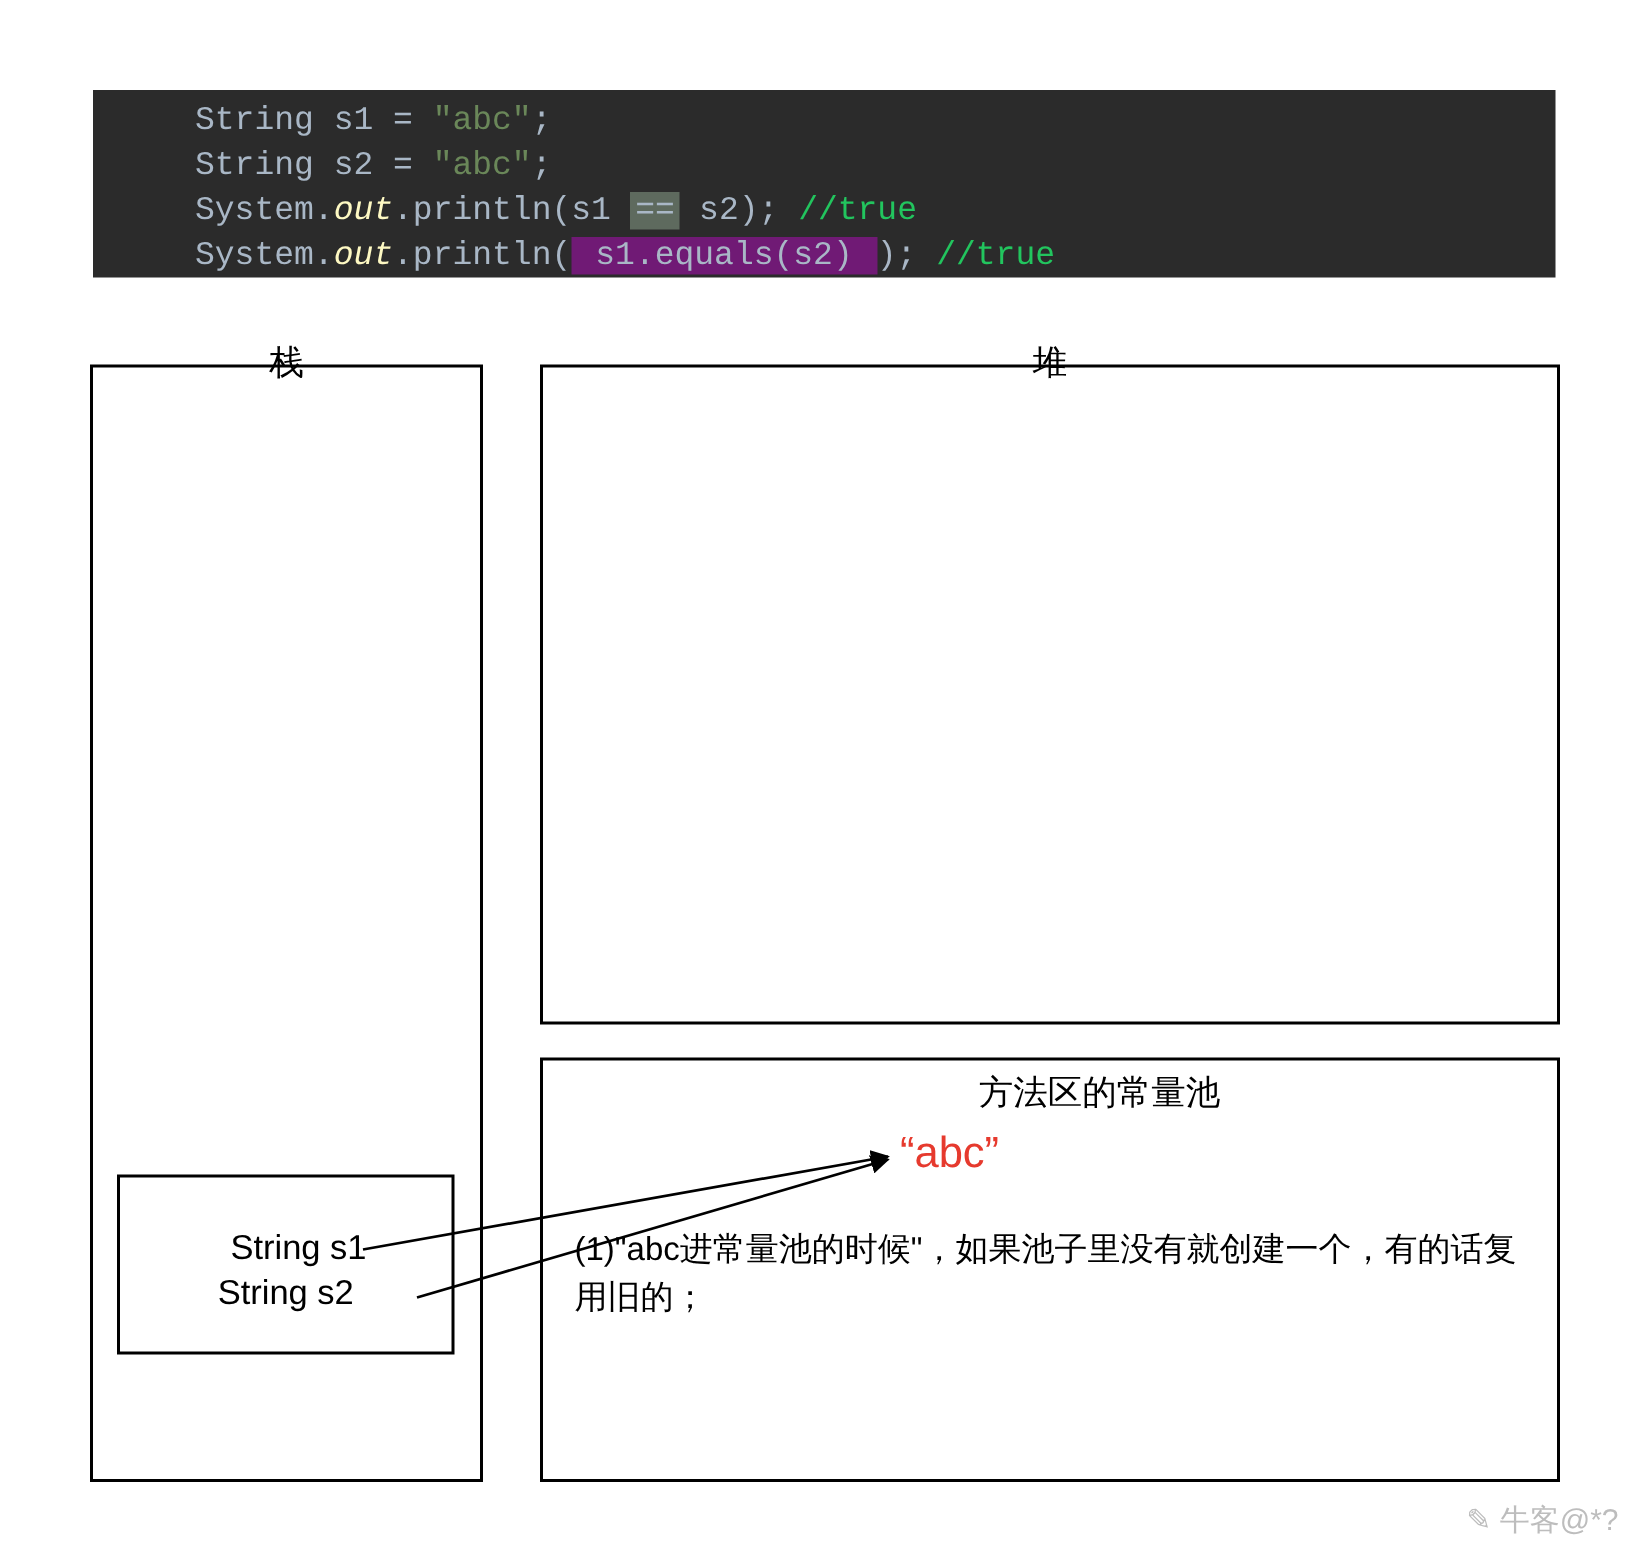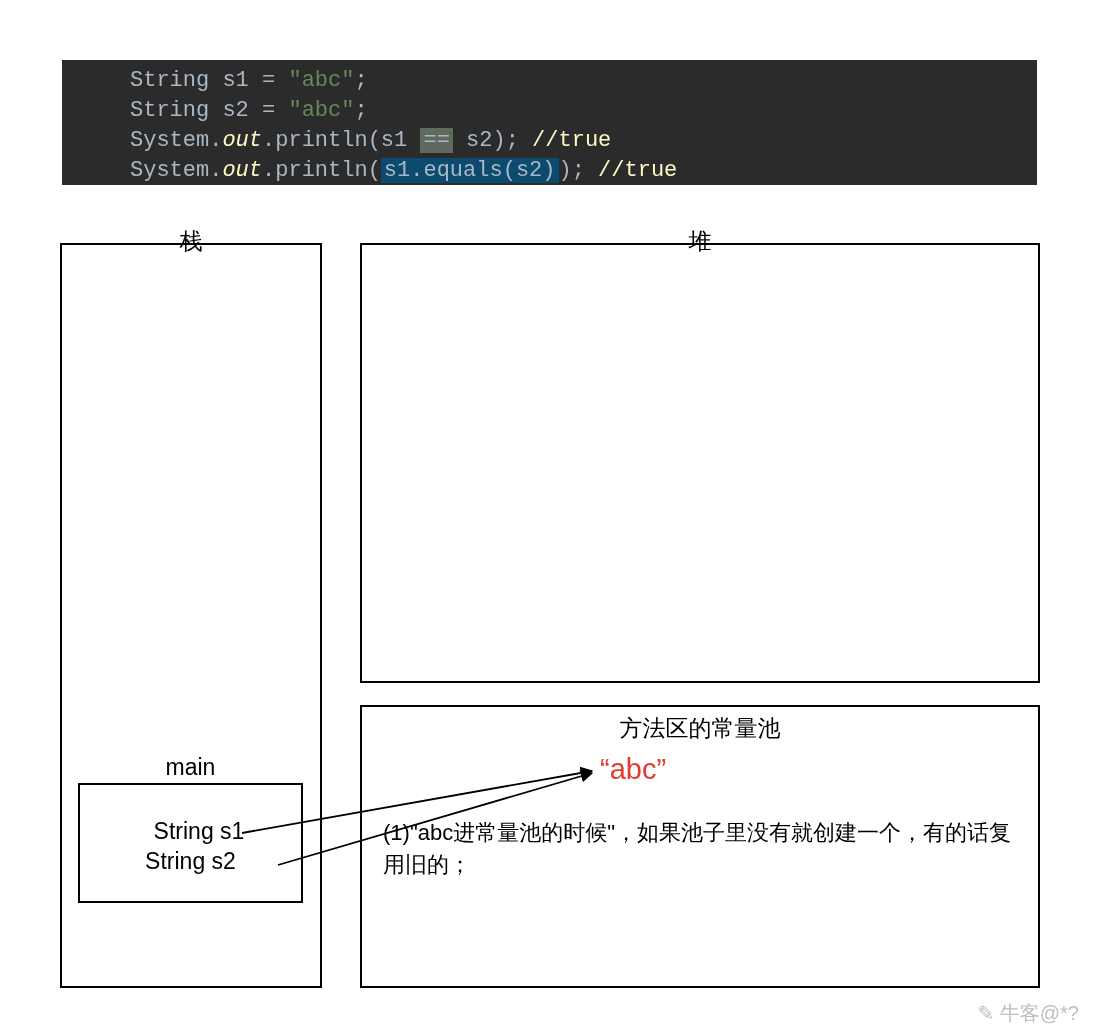--- a/index.html
+++ b/index.html
@@ -27,30 +27,30 @@
     font-size: 22px;
     line-height: 30px;
     padding: 6px 0 0 68px; 
     box-sizing: border-box;
     white-space: pre;
     overflow: hidden;
   }
   .c-plain  { color: #a9b7c6; }
   .c-str    { color: #6a8759; }
   .c-field  { color: #fef9c3; font-style: italic; }
-  .c-comm   { color: #fef9c3; }
+  .c-comm   { color: #22c55e; }
   .op-hl {
     background: #5e6a5e;
     color: #a9b7c6;
     padding: 0 3px;
   }
   .arg-hl {
-    background: #0c4a6e;
+    background: #701a75;
     color: #a9b7c6;
-    padding: 0 3px;
+    padding: 0 16px;
   }
 
   
   .diagram {
     position: absolute;
     left: 60px;
     top: 225px;
     width: 985px;
     height: 770px;
   }
@@ -103,24 +103,23 @@
 
   <div class="diagram">
 
     <div class="box" style="left:0; top:18px; width:262px; height:745px;"></div>
     <div class="label" style="left:0; top:1px; width:262px;">栈</div>
 
     <div class="box" style="left:300px; top:18px; width:680px; height:440px;"></div>
     <div class="label" style="left:300px; top:1px; width:680px;">堆</div>
 
     <div class="box" style="left:300px; top:480px; width:680px; height:283px;"></div>
-    <div class="label" style="left:300px; top:488px; width:680px;">方法区的常量池</div>
+    <div class="label" style="left:300px; top:488px; width:680px;padding-left:33px;">方法区的常量池</div>
     <div class="label abc" style="left:540px; top:528px;">“abc”</div>
 
-    <div class="label" style="left:18px; top:529px; width:225px;">main</div>
     <div class="box" style="left:18px; top:558px; width:225px; height:120px;"></div>
     <div class="label" style="left:18px; top:593px; width:242px;">String s1</div>
     <div class="label" style="left:18px; top:623px; width:225px;">String s2</div>
 
     <div class="notes" style="left:323px; top:592px; width:640px;">
       <div>(1)"abc进常量池的时候"，如果池子里没有就创建一个，有的话复用旧的；</div>
     </div>
 
     <svg class="arrows">
       <defs>

